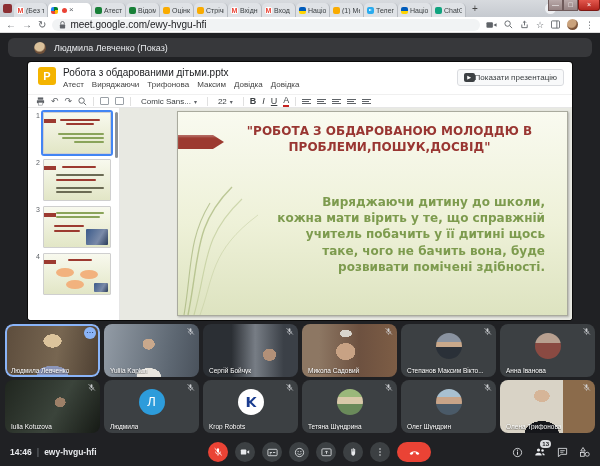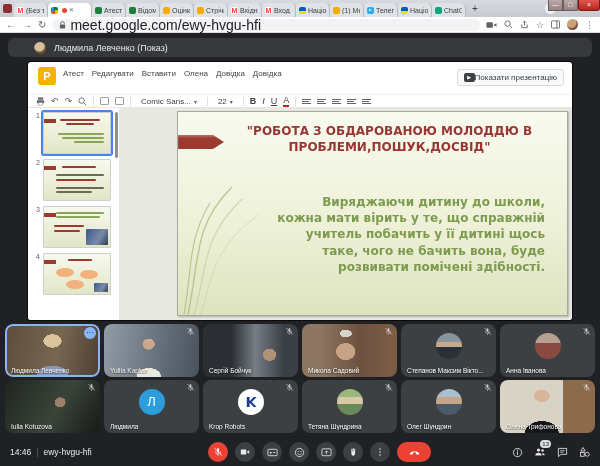--- a/index.html
+++ b/index.html
@@ -33,21 +33,21 @@
   .winctrls { position:absolute; right:0; top:0; display:flex; }
   .wbtn { width:15px; height:11px; font-size:7px; line-height:10px; text-align:center;
           color:#fff; background:linear-gradient(#b9a9a9,#968383); border:1px solid #6e5a5a; border-top:none; }
   .wbtn.close { width:22px; background:linear-gradient(#e2574d,#b3251e); border-color:#7c1712; border-radius:0 0 3px 3px; }
 
   .addrbar { position:absolute; left:0; top:17px; width:600px; height:16px; background:#fff;
              border-bottom:1px solid #dcdcdc; display:flex; align-items:center; padding:0 6px; gap:6px; }
   .navbtn { color:#5f6368; font-size:10px; line-height:10px; }
   .urlbox { flex:1; height:12px; background:#f1f3f4; border-radius:7px; display:flex; align-items:center;
             padding:0 7px; gap:4px; max-width:440px; }
-  .urltext { font-size:14px; color:#202124; }
+  .urltext { font-size:10px; color:#202124; }
   .abar-icons { display:flex; align-items:center; gap:7px; margin-left:auto; }
   .abar-icons svg { display:block; }
   .star { color:#5f6368; font-size:9px; }
   .profile-avatar { width:11px; height:11px; border-radius:50%;
       background:radial-gradient(circle at 40% 35%, #caa27c 0 45%, #7a5136 60%); }
   .menu3 { color:#5f6368; font-size:9px; letter-spacing:0; }
 
   
   .meet { position:absolute; left:0; top:33px; width:600px; height:433px; background:#202124; }
 
@@ -159,21 +159,21 @@
   .v-olena { background:
       radial-gradient(ellipse 13px 10px at 44% 30%, #d6b598 60%, rgba(0,0,0,0) 61%),
       radial-gradient(ellipse 27px 19px at 44% 100%, #15161a 62%, rgba(0,0,0,0) 63%),
       linear-gradient(90deg,#d9d3c6 0 66%, #8b6b4b 66%); }
   .a-stepanov { background:linear-gradient(#8a93a0 0 34%, #c9a88a 34% 54%, #2a3038 54%); }
   .a-anna { background:linear-gradient(#b8a090 0 38%, #8a4a42 38%); }
   .a-tetiana { background:linear-gradient(#9ab87a 0 30%, #d9c9a9 30% 56%, #6a8a5a 56%); }
   .a-oleh { background:linear-gradient(#a8c0d0 0 30%, #c8a488 30% 58%, #4a5a68 58%); }
 
   
-  .bottombar { position:absolute; left:0; right:0; bottom:0; height:28px; background:#202124; }
+  .bottombar { position:absolute; left:0; right:0; bottom:0; height:28px; background:#202124;font-weight:bold; }
   .bb-left { position:absolute; left:10px; top:0; height:28px; display:flex; align-items:center; gap:5px; }
   .bb-time, .bb-code { font-size:8.5px; color:#e8eaed; }
   .bb-div { font-size:8.5px; color:#5f6368; }
   .bb-center { position:absolute; left:208px; top:4px; display:flex; align-items:center; gap:7px; }
   .cbtn { width:20px; height:20px; border-radius:50%; background:#3c4043;
           display:flex; align-items:center; justify-content:center; }
   .cbtn.red { background:#ea4335; }
   .endcall { width:34px; height:20px; border-radius:10px; background:#ea4335;
              display:flex; align-items:center; justify-content:center; }
   .bb-right { position:absolute; right:9px; top:0; height:28px; display:flex; align-items:center; gap:11px; }
@@ -287,25 +287,26 @@
 
   <div class="presenterbar">
     <span class="presenter-avatar"></span>
     <span class="presenter-name">Людмила Левченко (Показ)</span>
   </div>
 
   <div class="slideswin">
     <div class="sw-header">
       <div class="p-icon">P</div>
       <div class="doc-meta">
+        <div class="doc-title">Робота з обдарованими дітьми.pptx</div>
         <div class="menubar">
           <span>Атест</span>
-          <span>Редагувати</span>
-          <span>Вставити</span>
-          <span>Олена</span>
+          <span>Виряджаючи</span>
+          <span>Трифонова</span>
+          <span>Максим</span>
           <span>Довідка</span>
           <span>Довідка</span>
         </div>
       </div>
       <div class="present-btn">
         <span class="pbi">▶</span>
         <span class="pbl">Показати презентацію</span>
       </div>
     </div>
 

